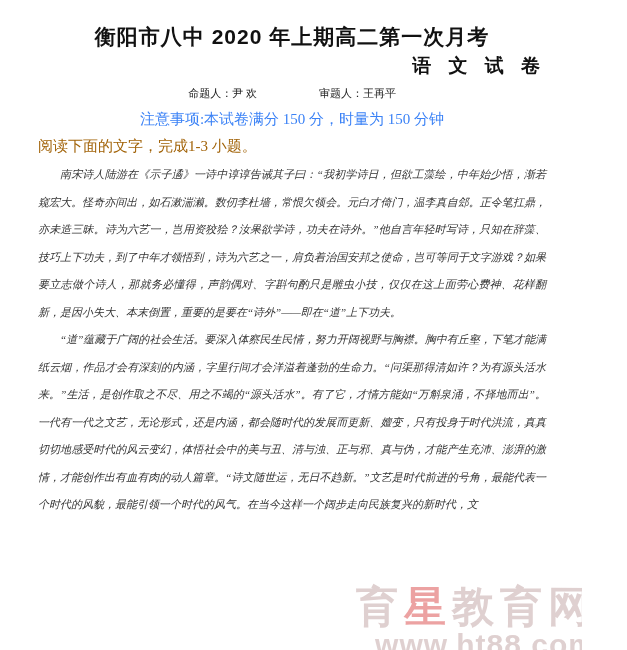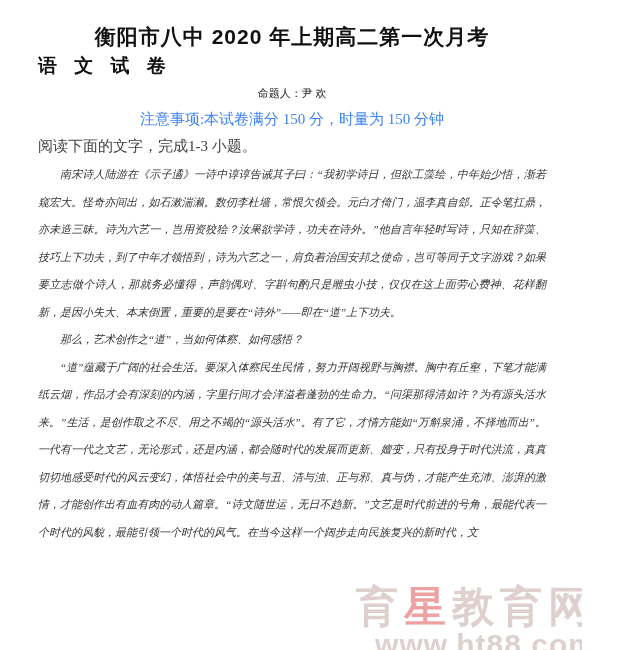--- a/index.html
+++ b/index.html
@@ -19,21 +19,21 @@
     text-align: center;
     font-family: "Liberation Sans", sans-serif;
     font-weight: bold;
     font-size: 21px;
     line-height: 26px;
     color: #111;
     letter-spacing: 1px;
   }
   .subtitle {
     margin: 4px 0 0 0;
-    text-align: left;
+    text-align: right;
     font-family: "Liberation Sans", sans-serif;
     font-weight: bold;
     font-size: 19px;
     line-height: 24px;
     color: #111;
     letter-spacing: 6px;
   }
   .people-row {
     margin-top: 8px;
     display: flex;
@@ -61,21 +61,21 @@
     font-family: "Liberation Sans", sans-serif;
     font-weight: bold;
     font-size: 16px;
     line-height: 22px;
     color: #111;
   }
   .instruction {
     margin: 6px 0 0 0;
     font-size: 15px;
     line-height: 22px;
-    color: #404040;
+    color: #a16207;
   }
   .passage { margin-top: 4px; }
   .passage p {
     margin: 0;
     text-indent: 2em;
     font-size: 11px;
     line-height: 27.5px;
     text-align: justify;
     font-style: italic;
     color: #333;
@@ -109,31 +109,31 @@
 <body>
 
 <div class="page">
 
   <h1 class="title">衡阳市八中 2020 年上期高二第一次月考</h1>
 
   <h2 class="subtitle">语  文  试  卷</h2>
 
   <div class="people-row">
     <span>命题人：尹  欢</span>
+    <span>审题人：王再平</span>
   </div>
 
   <div class="notice">注意事项:本试卷满分 150 分，时量为 150 分钟</div>
 
 
 
   <div class="instruction">阅读下面的文字，完成1-3 小题。</div>
 
   <div class="passage">
     <p>南宋诗人陆游在《示子遹》一诗中谆谆告诫其子曰：“我初学诗日，但欲工藻绘，中年始少悟，渐若窥宏大。怪奇亦间出，如石漱湍濑。数仞李杜墙，常恨欠领会。元白才倚门，温李真自郐。正令笔扛鼎，亦未造三昧。诗为六艺一，岂用资狡狯？汝果欲学诗，功夫在诗外。”他自言年轻时写诗，只知在辞藻、技巧上下功夫，到了中年才领悟到，诗为六艺之一，肩负着治国安邦之使命，岂可等同于文字游戏？如果要立志做个诗人，那就务必懂得，声韵偶对、字斟句酌只是雕虫小技，仅仅在这上面劳心费神、花样翻新，是因小失大、本末倒置，重要的是要在“诗外”——即在“道”上下功夫。</p>
-    <p>那么，艺术创作之“道”，当如何体察、如何感悟？</p>
     <p>“道”蕴藏于广阔的社会生活。要深入体察民生民情，努力开阔视野与胸襟。胸中有丘壑，下笔才能满纸云烟，作品才会有深刻的内涵，字里行间才会洋溢着蓬勃的生命力。“问渠那得清如许？为有源头活水来。”生活，是创作取之不尽、用之不竭的“源头活水”。有了它，才情方能如“万斛泉涌，不择地而出”。一代有一代之文艺，无论形式，还是内涵，都会随时代的发展而更新、嬗变，只有投身于时代洪流，真真切切地感受时代的风云变幻，体悟社会中的美与丑、清与浊、正与邪、真与伪，才能产生充沛、澎湃的激情，才能创作出有血有肉的动人篇章。“诗文随世运，无日不趋新。”文艺是时代前进的号角，最能代表一个时代的风貌，最能引领一个时代的风气。在当今这样一个阔步走向民族复兴的新时代，文</p>
   </div>
 
   <div class="watermark">
     <div class="wm-chars">
       <span>育</span><span class="wm-red">星</span><span>教育网</span>
     </div>
     <div class="wm-url">www.ht88.com</div>
   </div>
 

